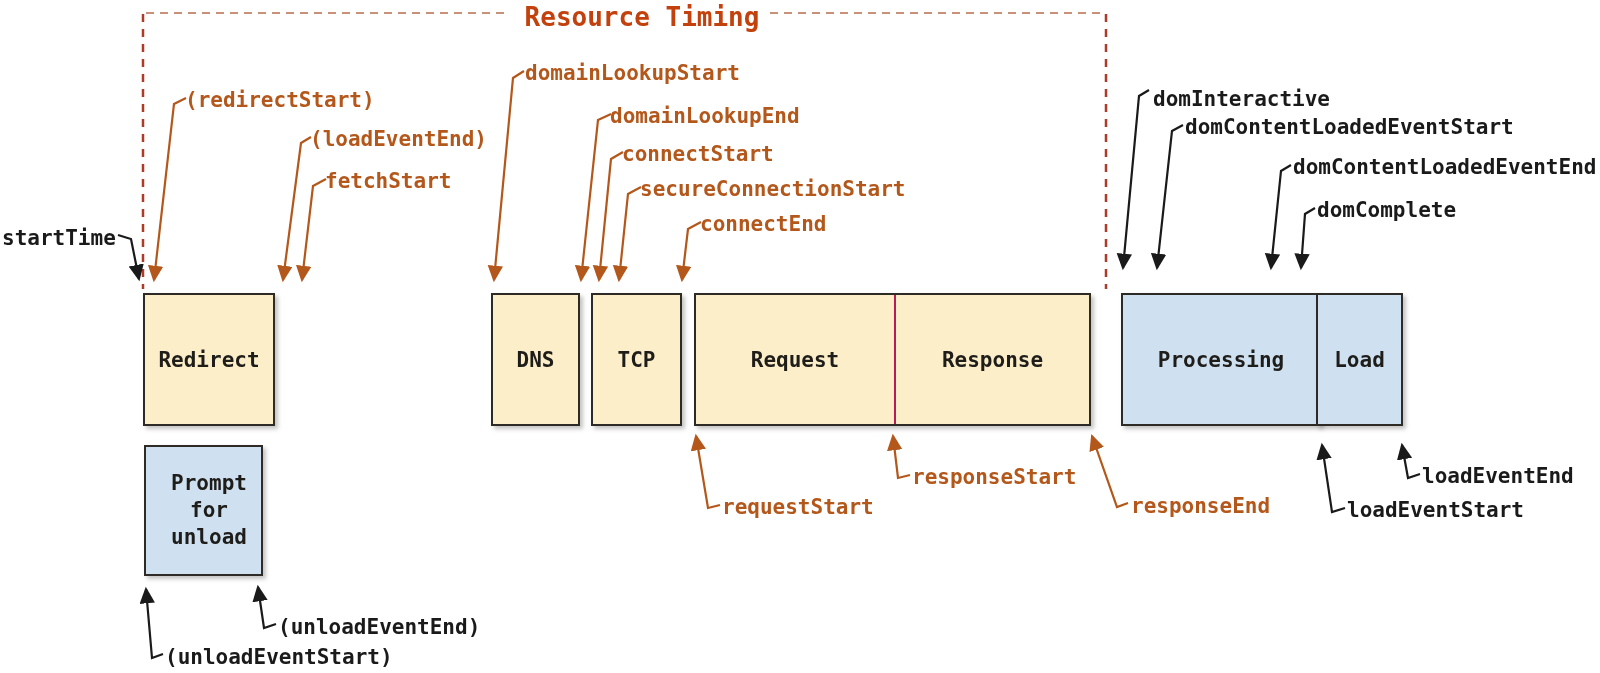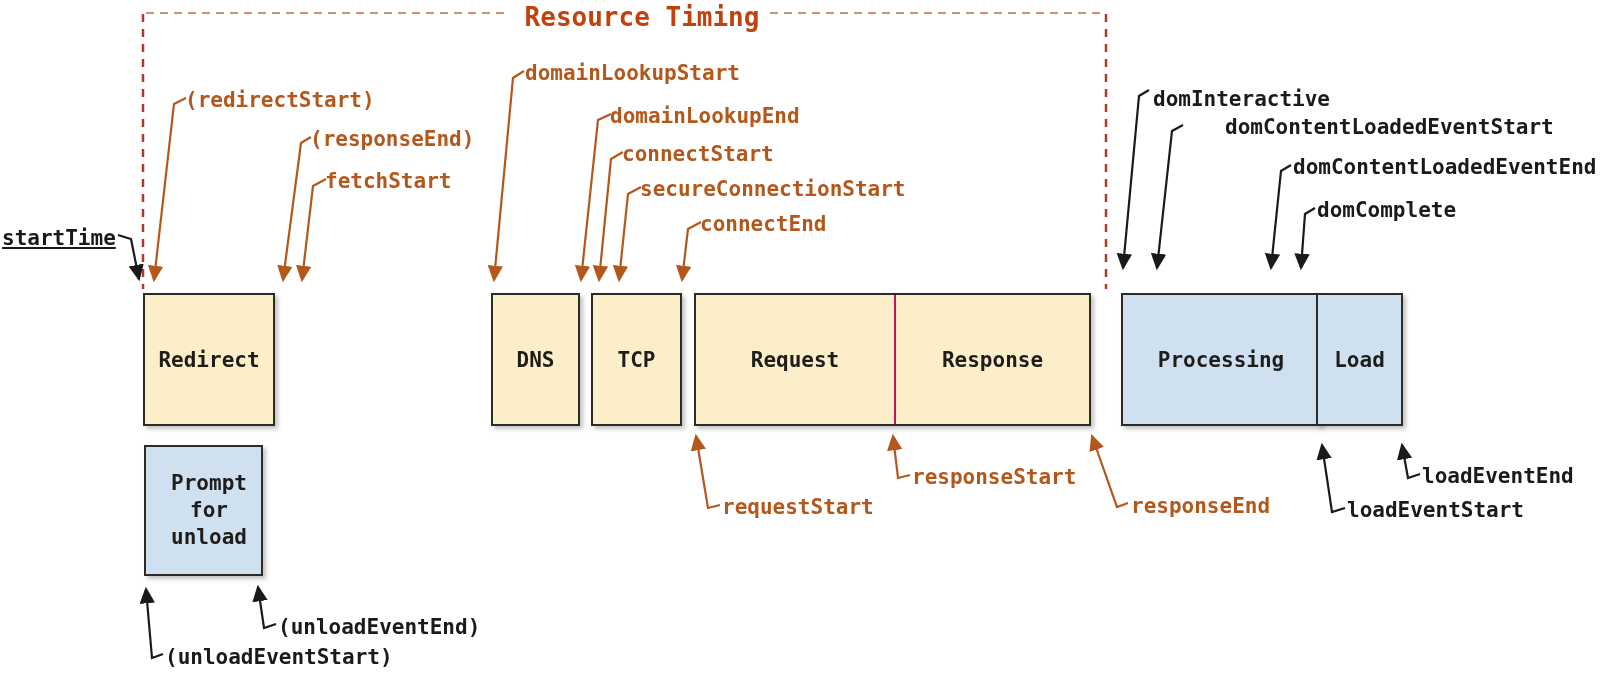--- a/index.html
+++ b/index.html
@@ -111,32 +111,32 @@
   <div class="tbox blue" style="left:1316px;width:87px;">
     <span>Load</span>
   </div>
 
   <div class="promptbox">
     <span>Prompt</span>
     <span>for</span>
     <span>unload</span>
   </div>
 
-  <div class="lbl" style="left:2px;top:227px;text-decoration:underline;">startTime</div>
+  <div class="lbl" style="left:2px;top:227px;">startTime</div>
   <div class="lbl" style="left:1153px;top:80px;margin-top:8px;">domInteractive</div>
-  <div class="lbl" style="left:1185px;top:116px;margin-left:40px;">domContentLoadedEventStart</div>
+  <div class="lbl" style="left:1185px;top:116px;">domContentLoadedEventStart</div>
   <div class="lbl" style="left:1293px;top:156px;">domContentLoadedEventEnd</div>
   <div class="lbl" style="left:1317px;top:199px;">domComplete</div>
   <div class="lbl" style="left:1347px;top:499px;">loadEventStart</div>
   <div class="lbl" style="left:1422px;top:465px;">loadEventEnd</div>
   <div class="lbl" style="left:165px;top:646px;">(unloadEventStart)</div>
   <div class="lbl" style="left:278px;top:616px;">(unloadEventEnd)</div>
 
   <div class="lbl orange" style="left:185px;top:89px;">(redirectStart)</div>
-  <div class="lbl orange" style="left:310px;top:128px;">(responseEnd)</div>
+  <div class="lbl orange" style="left:310px;top:128px;">(loadEventEnd)</div>
   <div class="lbl orange" style="left:325px;top:170px;">fetchStart</div>
   <div class="lbl orange" style="left:525px;top:62px;">domainLookupStart</div>
   <div class="lbl orange" style="left:610px;top:105px;">domainLookupEnd</div>
   <div class="lbl orange" style="left:622px;top:143px;">connectStart</div>
   <div class="lbl orange" style="left:640px;top:178px;">secureConnectionStart</div>
   <div class="lbl orange" style="left:700px;top:213px;">connectEnd</div>
   <div class="lbl orange" style="left:722px;top:496px;">requestStart</div>
   <div class="lbl orange" style="left:912px;top:466px;">responseStart</div>
   <div class="lbl orange" style="left:1131px;top:495px;">responseEnd</div>
 

